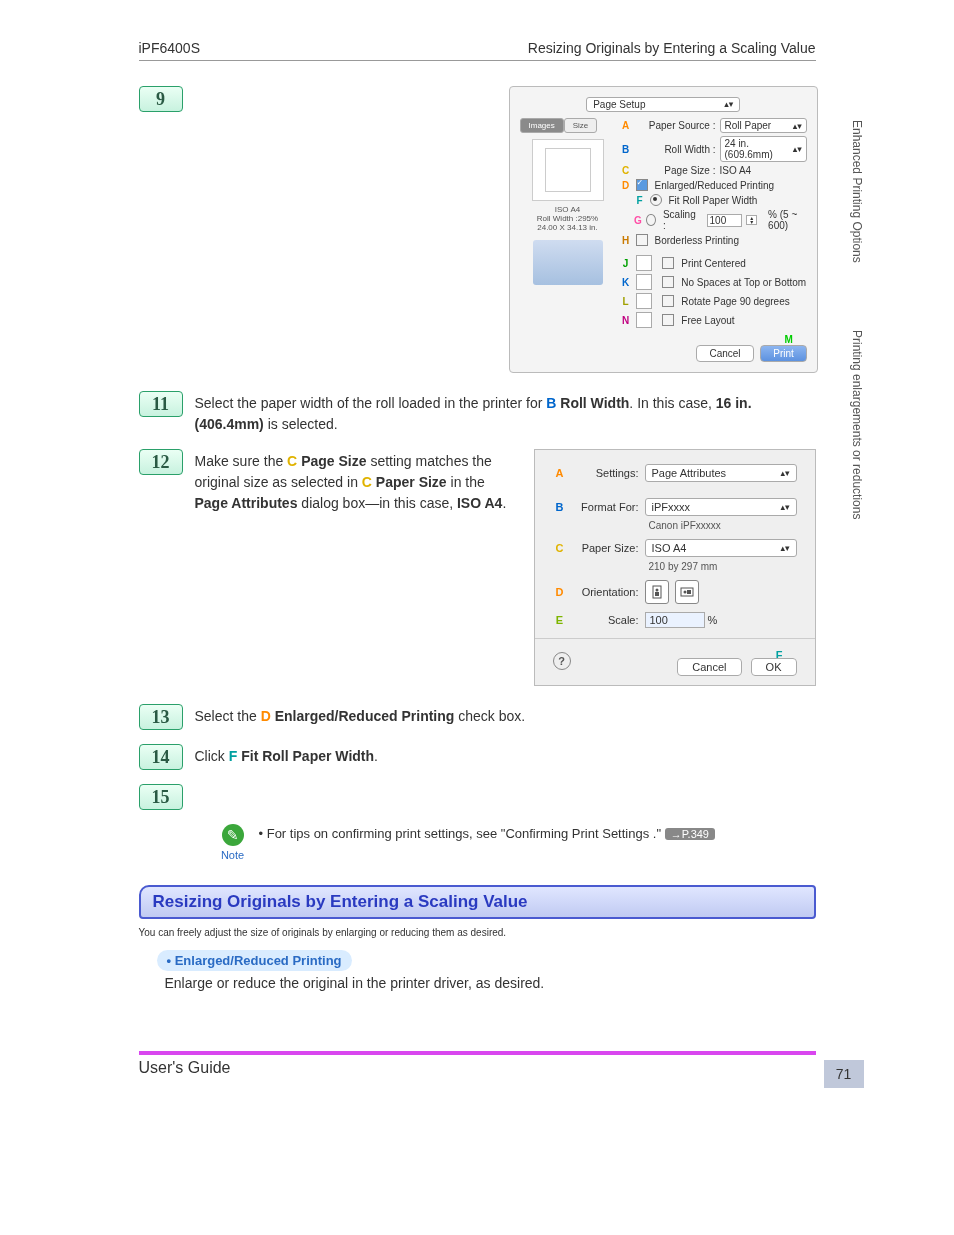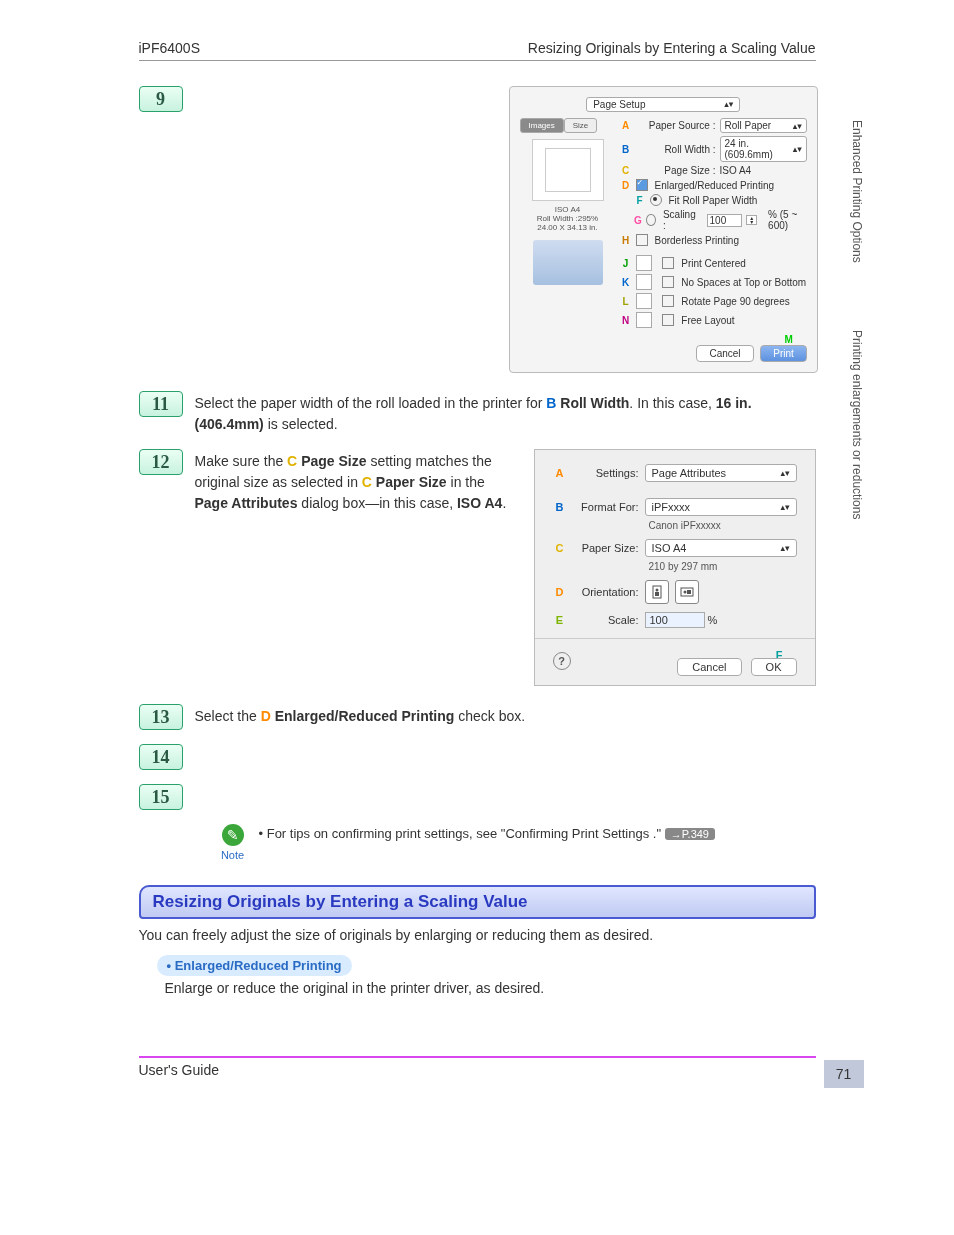--- a/index.html
+++ b/index.html
@@ -1,18 +1,18 @@
 <!DOCTYPE html>
 <html><head>
 <meta charset="utf-8">
 <style>
   body{margin:0;font-family:Arial,Helvetica,sans-serif;color:#333;background:#fff;}
   .page{width:797px;margin:0 auto;position:relative;box-sizing:border-box;padding:40px 60px 40px 60px;}
   .header{display:flex;justify-content:space-between;border-bottom:1px solid #999;padding-bottom:4px;font-size:14px;margin-bottom:25px;}
-  .footer{display:flex;justify-content:space-between;border-top:2px solid #d946ef;padding-top:4px;font-size:14px;margin-top:60px;}
+  .footer{display:flex;justify-content:space-between;border-top:4px solid #d946ef;padding-top:4px;font-size:16px;margin-top:60px;}
   .step{display:flex;gap:12px;margin-bottom:14px;align-items:flex-start;}
   .stepnum{flex:0 0 42px;height:24px;border:1px solid #2aa06a;border-radius:4px;background:linear-gradient(#eafff4,#c8f2df);display:flex;align-items:center;justify-content:center;font-family:Georgia,serif;font-weight:bold;color:#2a5a44;font-size:18px;}
   .stepbody{flex:1;font-size:14px;line-height:1.5;padding-top:2px;}
   .stepbody b{font-weight:bold;}
   .lbl{font-weight:bold;}
   .lA{color:#ff8a00;}
   .lB{color:#0066cc;}
   .lC{color:#e0b300;}
   .lD{color:#ff8a00;}
   .lE{color:#7db500;}
@@ -66,21 +66,21 @@
   .step-row-flex{display:flex;gap:20px;align-items:flex-start;}
   .step-row-flex .step{flex:1;}
   .note{display:flex;gap:12px;align-items:flex-start;margin-left:80px;margin-top:4px;margin-bottom:24px;}
   .noteicon{width:28px;text-align:center;}
   .noteicon .ico{width:22px;height:22px;border-radius:50%;background:#3ba73b;display:flex;align-items:center;justify-content:center;margin:0 auto 3px;color:#fff;font-size:14px;}
   .noteicon .txt{color:#2a6bc4;font-size:11px;}
   .notebody{font-size:13px;padding-top:2px;}
   .plink{display:inline-block;background:#888;color:#fff;border-radius:3px;padding:0 6px;font-size:11px;}
   .secthdr{border:2px solid #4a5ad0;border-radius:10px 4px 4px 4px;padding:5px 12px;background:linear-gradient(#e0e6ff,#c0caf2);margin-bottom:8px;}
   .secthdr .t{color:#2a3ac0;font-weight:bold;font-size:17px;}
-  .secttxt{font-size:14px;margin-bottom:12px;}
+  .secttxt{font-size:10px;margin-bottom:12px;}
   .bullethdr{display:inline-block;background:#d9ecff;border-radius:12px;padding:3px 10px;color:#2a6bc4;font-weight:bold;font-size:13px;margin-left:18px;margin-bottom:4px;}
   .bullethdr::before{content:"• ";}
   .bulletbody{font-size:14px;margin-left:26px;}
   .sidetab{position:absolute;right:12px;writing-mode:vertical-rl;font-size:12px;color:#555;}
   .sidetab.t1{top:120px;}
   .sidetab.t2{top:330px;}
   .pagenum{position:absolute;right:12px;top:1060px;width:40px;height:28px;background:#c0c8da;display:flex;align-items:center;justify-content:center;font-size:14px;}
 </style>
 </head>
 <body>
@@ -255,20 +255,23 @@
   <div class="step">
     <div class="stepnum">13</div>
     <div class="stepbody">
       <span>Select the </span><span class="lbl lD">D</span> <b>Enlarged/Reduced Printing</b><span> check box.</span>
     </div>
   </div>
 
   
   <div class="step">
     <div class="stepnum">14</div>
+    <div class="stepbody">
+      <span>Click </span><span class="lbl lF">F</span> <b>Fit Roll Paper Width</b><span>.</span>
+    </div>
   </div>
 
   
   <div class="step">
     <div class="stepnum">15</div>
   </div>
 
   
   <div class="note">
     <div class="noteicon">

